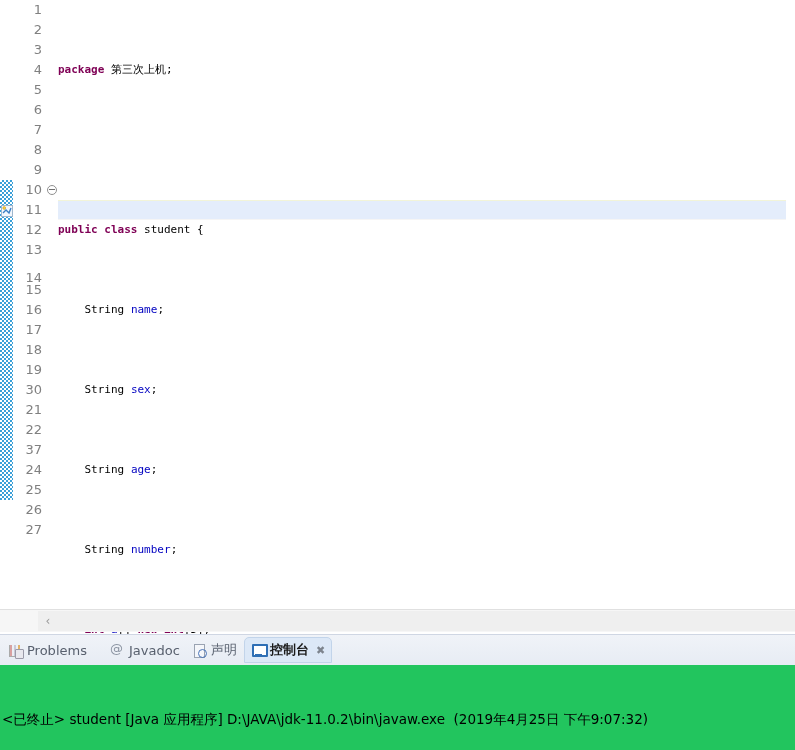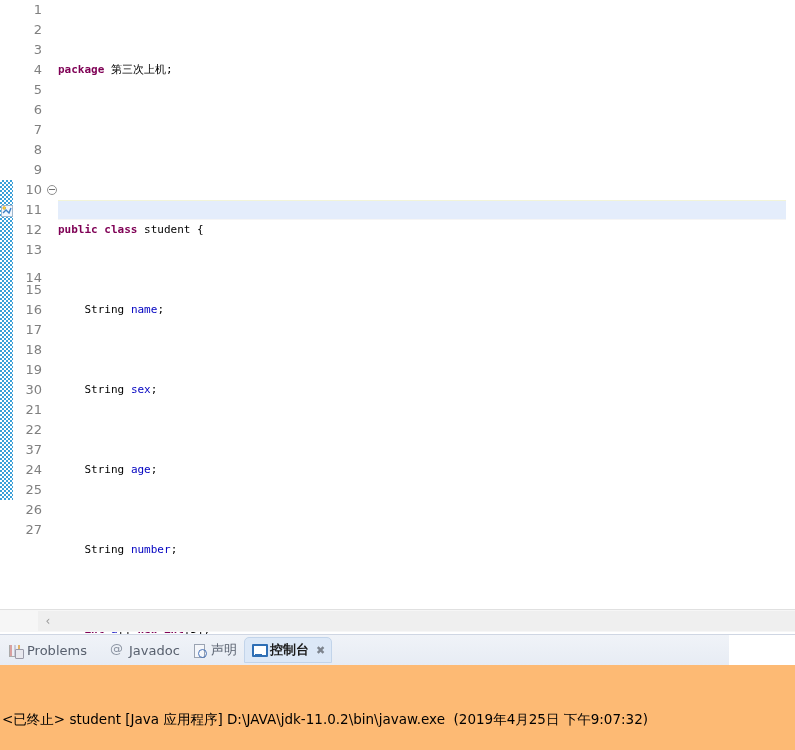--- a/index.html
+++ b/index.html
@@ -171,21 +171,21 @@
     position: absolute;
     left: 0; top: 634px;
     width: 795px;
     height: 116px;
     background: #ffffff;
     border-top: 1px solid #cfd6e3;
   }
   .tabbar {
     position: absolute;
     left: 0; top: 0;
-    width: 729px;
+    width: 795px;
     height: 30px;
     background: linear-gradient(to bottom, #f0f3f8 0%, #e7ecf4 100%);
   }
   .tab {
     position: absolute;
     top: 2px;
     height: 26px;
     display: flex;
     align-items: center;
     gap: 4px;
@@ -252,21 +252,21 @@
     content:"";
     position:absolute; left:4px; top:11px; width:7px; height:2px;
     background:#2f6fb5;
   }
 
   .console-out {
     position: absolute;
     left: 0; top: 30px;
     width: 795px;
     height: 86px;
-    background: #fdba74;
+    background: #22c55e;
     padding: 2px 17px 0 2px;
     box-sizing: border-box;
     font-family: "DejaVu Sans", sans-serif;
     font-size: 13.5px;
     line-height: 21px;
     color: #000000;
     white-space: pre;
     overflow: hidden;
   }
   .console-out div { height: 21px; line-height: 21px; white-space: pre; }

